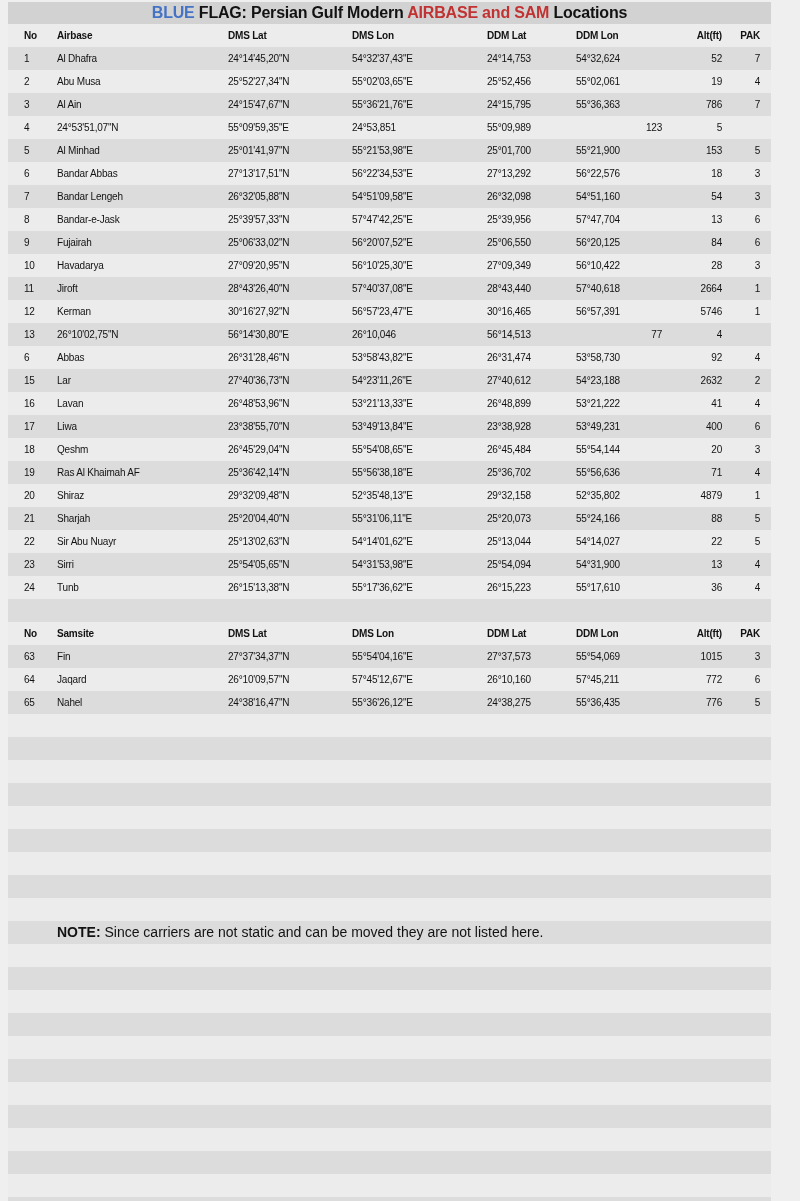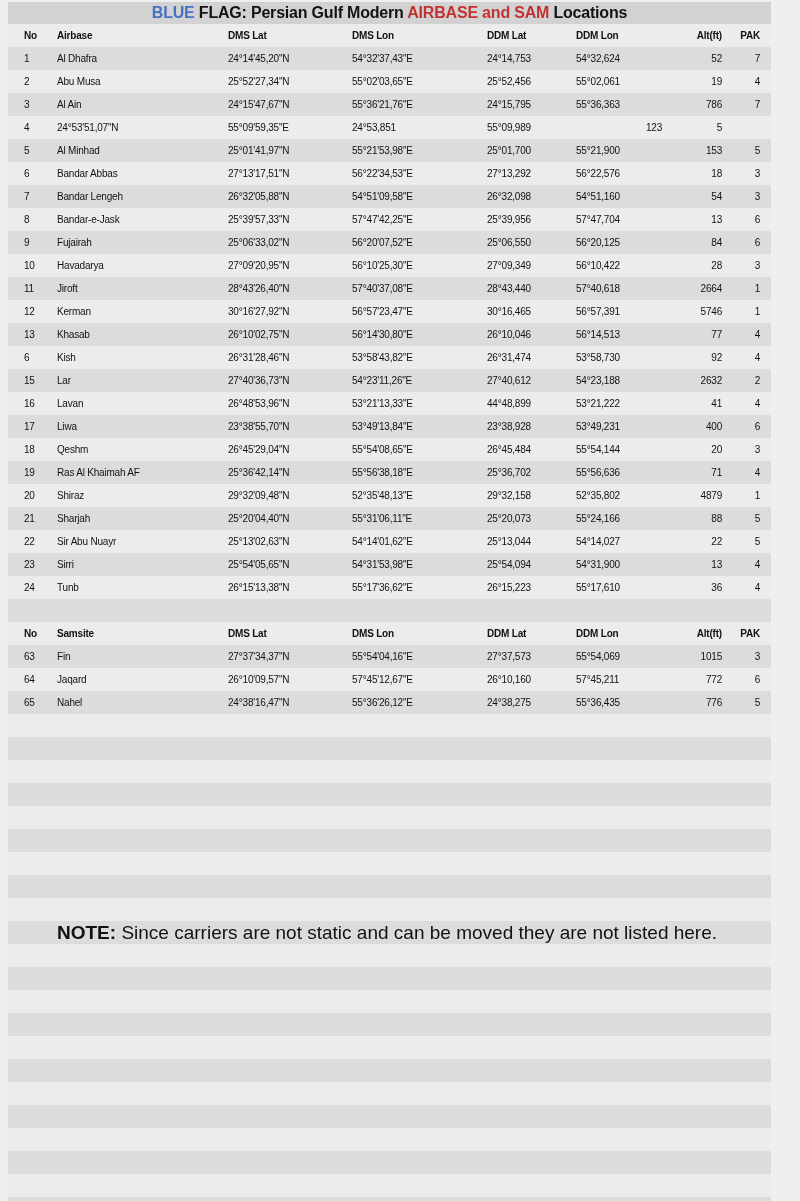--- a/index.html
+++ b/index.html
@@ -54,21 +54,21 @@
     white-space:nowrap;
   }
   .row.header{font-weight:bold;background:var(--stripe-light);}
   .row.gray{background:var(--stripe-gray);}
   .row.light{background:var(--stripe-light);}
   .cell{overflow:hidden;}
   .cell-alt,.cell-pak{text-align:right;}
   .note-row{
     display:block;
     padding-left:49px;
-    font-size:19px;
+    font-size:14px;
     line-height:23px;
     letter-spacing:0;
   }
   .note-label{font-weight:bold;}
   .bottom-strip{
     height:4px;
     background:var(--stripe-gray);
   }
 </style>
 </head>
@@ -207,31 +207,30 @@
           <div class="cell cell-name">Kerman</div>
           <div class="cell cell-dms-lat">30°16'27,92"N</div>
           <div class="cell cell-dms-lon">56°57'23,47"E</div>
           <div class="cell cell-ddm-lat">30°16,465</div>
           <div class="cell cell-ddm-lon">56°57,391</div>
           <div class="cell cell-alt">5746</div>
           <div class="cell cell-pak">1</div>
         </div>
         <div class="row gray">
           <div class="cell cell-no">13</div>
-          <div class="cell cell-name">Khasab</div>
           <div class="cell cell-dms-lat">26°10'02,75"N</div>
           <div class="cell cell-dms-lon">56°14'30,80"E</div>
           <div class="cell cell-ddm-lat">26°10,046</div>
           <div class="cell cell-ddm-lon">56°14,513</div>
           <div class="cell cell-alt">77</div>
           <div class="cell cell-pak">4</div>
         </div>
         <div class="row light">
           <div class="cell cell-no">6</div>
-          <div class="cell cell-name">Kish</div>
+          <div class="cell cell-name">Abbas</div>
           <div class="cell cell-dms-lat">26°31'28,46"N</div>
           <div class="cell cell-dms-lon">53°58'43,82"E</div>
           <div class="cell cell-ddm-lat">26°31,474</div>
           <div class="cell cell-ddm-lon">53°58,730</div>
           <div class="cell cell-alt">92</div>
           <div class="cell cell-pak">4</div>
         </div>
         <div class="row gray">
           <div class="cell cell-no">15</div>
           <div class="cell cell-name">Lar</div>
@@ -240,21 +239,21 @@
           <div class="cell cell-ddm-lat">27°40,612</div>
           <div class="cell cell-ddm-lon">54°23,188</div>
           <div class="cell cell-alt">2632</div>
           <div class="cell cell-pak">2</div>
         </div>
         <div class="row light">
           <div class="cell cell-no">16</div>
           <div class="cell cell-name">Lavan</div>
           <div class="cell cell-dms-lat">26°48'53,96"N</div>
           <div class="cell cell-dms-lon">53°21'13,33"E</div>
-          <div class="cell cell-ddm-lat">44°48,899</div>
+          <div class="cell cell-ddm-lat">26°48,899</div>
           <div class="cell cell-ddm-lon">53°21,222</div>
           <div class="cell cell-alt">41</div>
           <div class="cell cell-pak">4</div>
         </div>
         <div class="row gray">
           <div class="cell cell-no">17</div>
           <div class="cell cell-name">Liwa</div>
           <div class="cell cell-dms-lat">23°38'55,70"N</div>
           <div class="cell cell-dms-lon">53°49'13,84"E</div>
           <div class="cell cell-ddm-lat">23°38,928</div>

